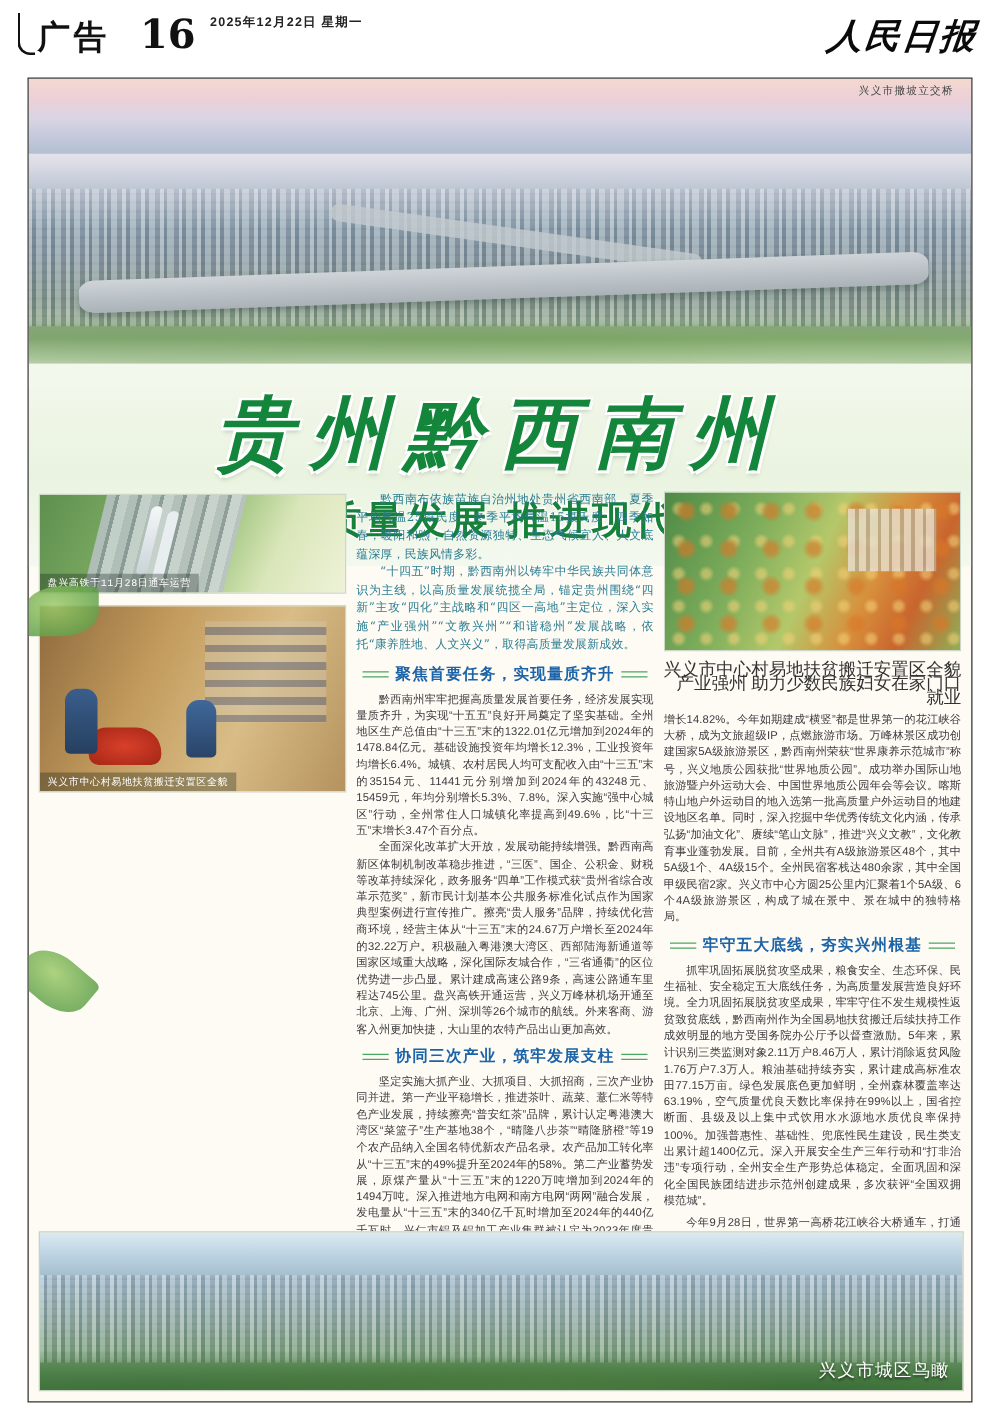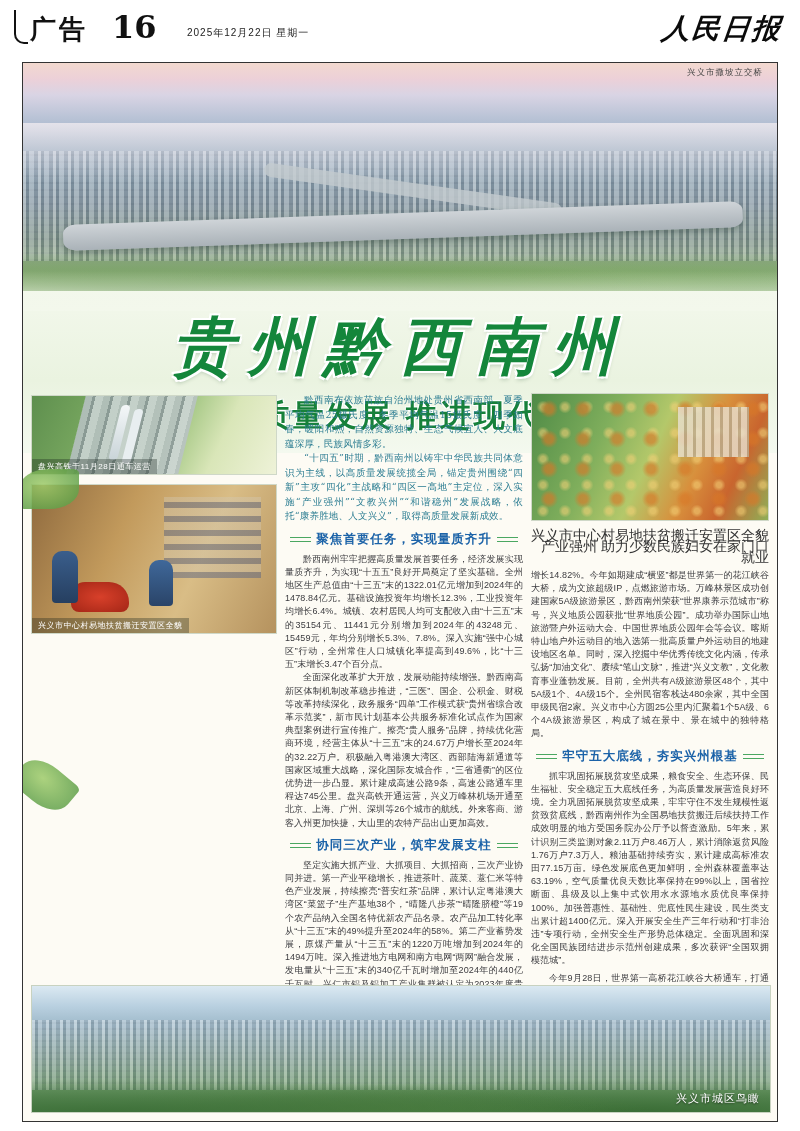--- a/index.html
+++ b/index.html
@@ -6,21 +6,21 @@
   html,body { background:#fff; }
   body { font-family:"Liberation Sans","DejaVu Sans",sans-serif; }
   .page { position:relative; width:800px; height:1131px; background:#fff; overflow:hidden; margin:0 auto; }
 
   
   .masthead-bar { position:absolute; top:8px; left:0; width:800px; height:50px; }
   .corner-bracket { position:absolute; left:14px; top:2px; width:14px; height:34px;
       border-left:2.5px solid #111; border-bottom:2.5px solid #111; border-bottom-left-radius:10px; }
   .ad-label { position:absolute; left:30px; top:4px; font-size:26px; font-weight:bold; color:#111; letter-spacing:3px; }
   .page-num { position:absolute; left:112px; top:0px; font-size:32px; font-weight:bold; color:#111; font-family:"DejaVu Serif",serif; }
-  .date-line { position:absolute; left:168px; top:18px; font-size:10px; font-weight:normal; color:#222; letter-spacing:1px;margin-left:19px; }
+  .date-line { position:absolute; left:168px; top:3px; font-size:10px; font-weight:bold; color:#222; letter-spacing:1px; }
   .paper-name { position:absolute; right:18px; top:2px; font-size:28px; font-weight:900; color:#0a0a0a;
       font-family:"DejaVu Serif","Liberation Serif",serif; font-style:italic; letter-spacing:2px; transform:skewX(-6deg); }
 
   
   .frame { position:absolute; left:22px; top:62px; width:756px; height:1060px; border:1px solid #333; background:#fdfbf4; overflow:hidden; }
 
   
   .hero { position:absolute; left:0; top:0; width:754px; height:228px;
       background:linear-gradient(to bottom,#f3d9cf 0%,#ecd0d8 7%,#d9d4e4 14%,#b9c3d6 24%,#9fb0c4 34%,#8ea4b4 48%,#83959f 62%,#7c9181 78%,#95b285 90%,#c3d9a8 100%);padding-left:47px; }
   .hero-city { position:absolute; left:0; top:88px; width:100%; height:110px; opacity:.55;
@@ -48,21 +48,21 @@
       text-shadow:-2px -2px 0 #fff, 2px -2px 0 #fff, -2px 2px 0 #fff, 2px 2px 0 #fff, 0 3px 4px rgba(0,60,20,.25); }
   .sub-title { position:relative; margin-top:6px; font-size:31px; font-weight:900; color:#17813a; letter-spacing:3px;
       text-shadow:-1px -1px 0 #fff, 1px -1px 0 #fff, -1px 1px 0 #fff, 1px 1px 0 #fff; }
 
   
   .columns { position:absolute; left:8px; top:330px; width:740px; height:592px; display:flex; gap:8px; }
   .col-photos { width:246px; position:relative; padding-top:2px; }
   .col-text { width:238px; overflow:hidden; position:relative; }
   .col-text2 { width:238px; overflow:hidden; position:relative; }
 
-  .photo { position:relative; width:100%; border:1px solid #cfd8c8; margin-bottom:9px; overflow:hidden; }
+  .photo { position:relative; width:100%; border:1px solid #cfd8c8; margin-bottom:9px; overflow:hidden;font-family:Liberation Mono, monospace; }
   .photo .cap { position:absolute; left:0; bottom:0; max-width:100%; padding:2px 6px; font-size:8px; color:#fff;
       background:rgba(20,30,25,.32); letter-spacing:.5px; white-space:nowrap; overflow:hidden; }
   .ph-rail { height:80px;
       background:linear-gradient(115deg,#5e8f4e 0%,#7cab62 30%,#9cc27c 55%,#d9e6b8 75%,#eef2d8 100%); }
   .ph-rail .tracks { position:absolute; left:18%; top:0; width:46%; height:100%; transform:skewX(-14deg);
       background:repeating-linear-gradient(90deg,#b9c2c6 0 7px,#8d989e 7px 10px,#cfd6da 10px 18px); opacity:.85; }
   .ph-rail .train { position:absolute; left:34%; top:12%; width:9px; height:70%; background:linear-gradient(#f4f7f8,#c9d4d8); border-radius:4px; transform:skewX(-14deg); box-shadow:14px 4px 0 #e8eef0; }
   .ph-shop { height:150px; background:linear-gradient(115deg,#8f6a3e 0%,#c29a5c 35%,#d9bd86 65%,#b5925e 100%); }
   .ph-shop .shelf { position:absolute; right:6%; top:8%; width:40%; height:55%;
       background:repeating-linear-gradient(0deg, rgba(90,100,130,.5) 0 6px, rgba(210,200,180,.4) 6px 14px); }
@@ -104,21 +104,21 @@
   .bottom-photo { position:absolute; left:8px; bottom:8px; width:740px; height:128px; border:1px solid #c8d2c0; overflow:hidden;
       background:linear-gradient(to bottom,#dbe9f2 0%,#b9d0e0 16%,#9db8c8 32%,#8aa79c 55%,#6f9a6a 78%,#558a52 100%); }
   .bottom-city { position:absolute; left:0; top:34px; width:100%; height:70px; opacity:.5;
       background:
         repeating-linear-gradient(90deg, rgba(255,255,255,.75) 0 3px, rgba(95,110,120,.6) 3px 6px, rgba(225,230,235,.7) 6px 10px, rgba(130,140,150,.5) 10px 14px),
         repeating-linear-gradient(0deg, rgba(60,75,85,.3) 0 2px, transparent 2px 6px); }
   .bottom-hills { position:absolute; left:0; bottom:0; width:100%; height:42px;
       background:radial-gradient(ellipse at 10% 100%, rgba(60,110,55,.9), transparent 55%),
                  radial-gradient(ellipse at 45% 100%, rgba(80,130,65,.85), transparent 50%),
                  radial-gradient(ellipse at 80% 100%, rgba(55,105,50,.9), transparent 55%); }
-  .bottom-cap { position:absolute; right:10px; bottom:6px; font-size:11px; color:#fff; letter-spacing:1px; text-shadow:0 1px 2px rgba(0,0,0,.6);font-family:Liberation Mono, monospace; }
+  .bottom-cap { position:absolute; right:10px; bottom:6px; font-size:14px; color:#fff; letter-spacing:1px; text-shadow:0 1px 2px rgba(0,0,0,.6);font-family:Liberation Mono, monospace; }
 </style>
 </head>
 <body>
 
 <div class="page">
 
   <div class="masthead-bar">
     <div class="corner-bracket"></div>
     <div class="ad-label">广告</div>
     <div class="page-num">16</div>

